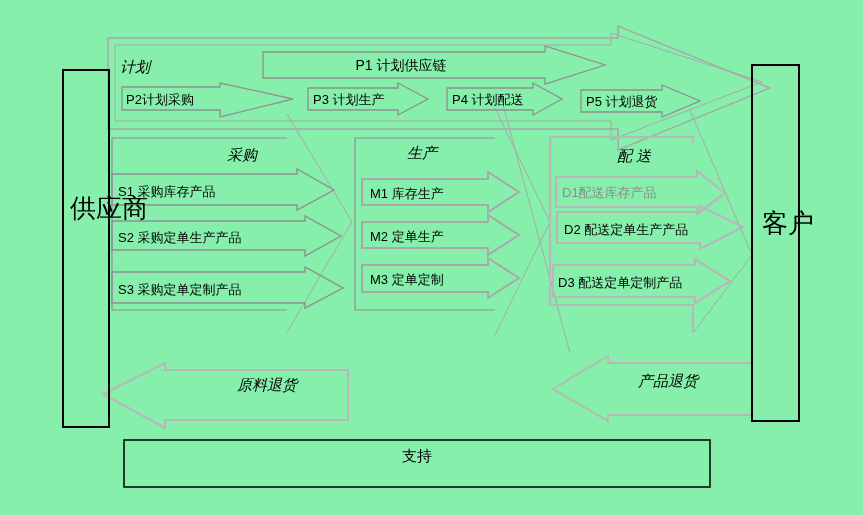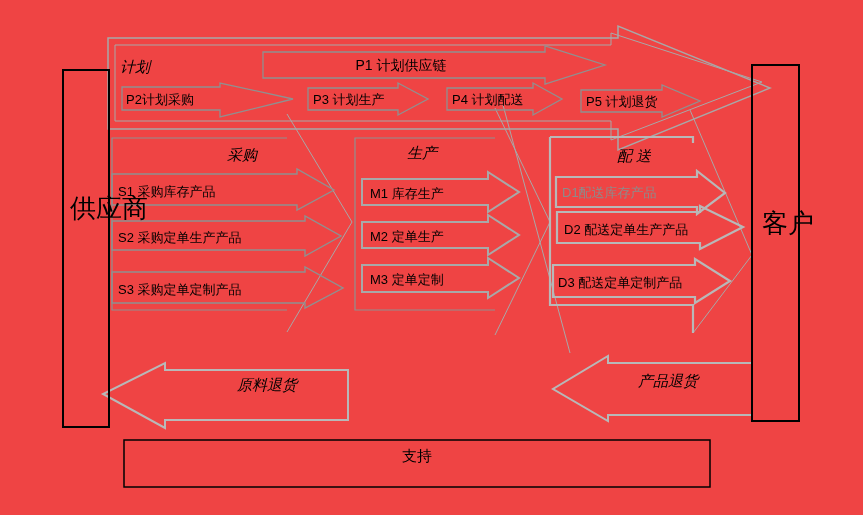--- a/index.html
+++ b/index.html
@@ -1,16 +1,16 @@
 <!DOCTYPE html>
 <html><head>
 <meta charset="utf-8">
 <style>
   html,body{margin:0;padding:0;background:#ffffff;}
-  #stage{position:relative;width:863px;height:515px;background:#ef4444;overflow:hidden;
+  #stage{position:relative;width:863px;height:515px;background:#86efac;overflow:hidden;
          font-family:"Liberation Sans","DejaVu Sans",sans-serif;}
   svg{position:absolute;left:0;top:0;}
   text{font-family:"Liberation Sans","DejaVu Sans",sans-serif;fill:#000;}
   .lbl13{font-size:13px;}
   .lbl14{font-size:14px;}
   .hdr{font-size:15px;font-style:italic;}
   .big{font-size:26px;}
   .gray-text{fill:#8c8c8c;}
   .stroke-dark{stroke:#000000;fill:none;}
   .stroke-mid{stroke:#909090;fill:none;}

